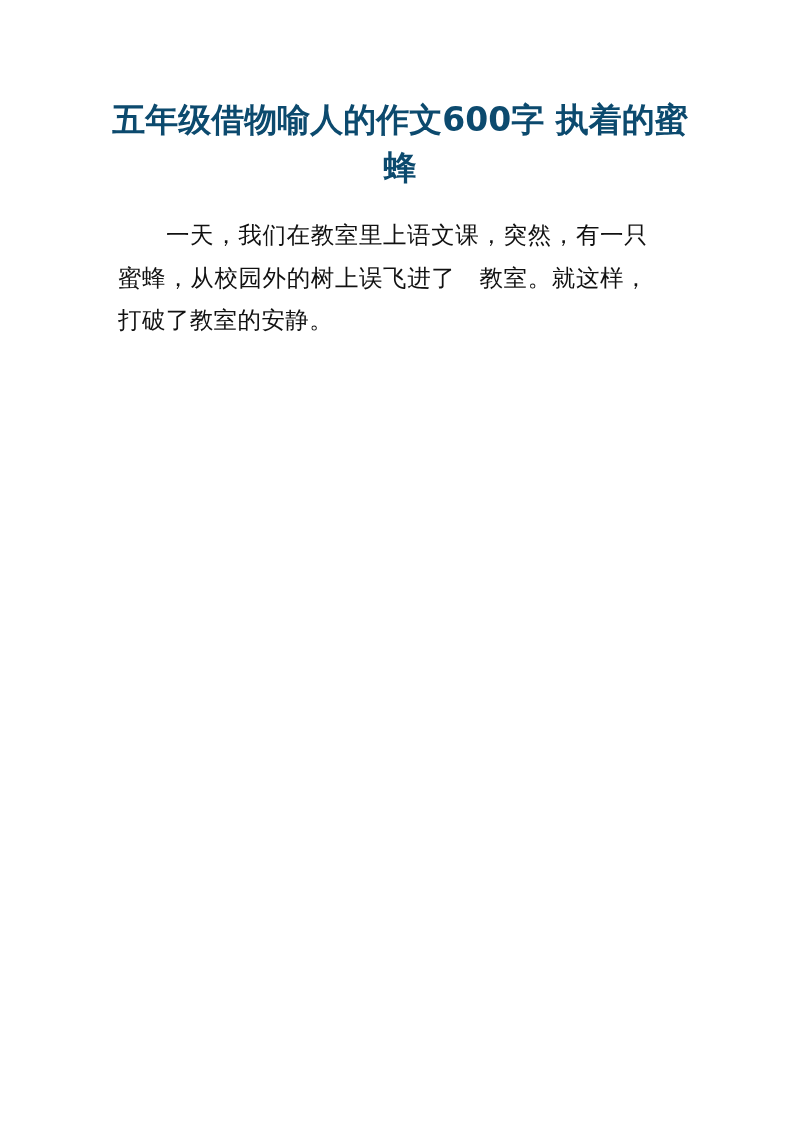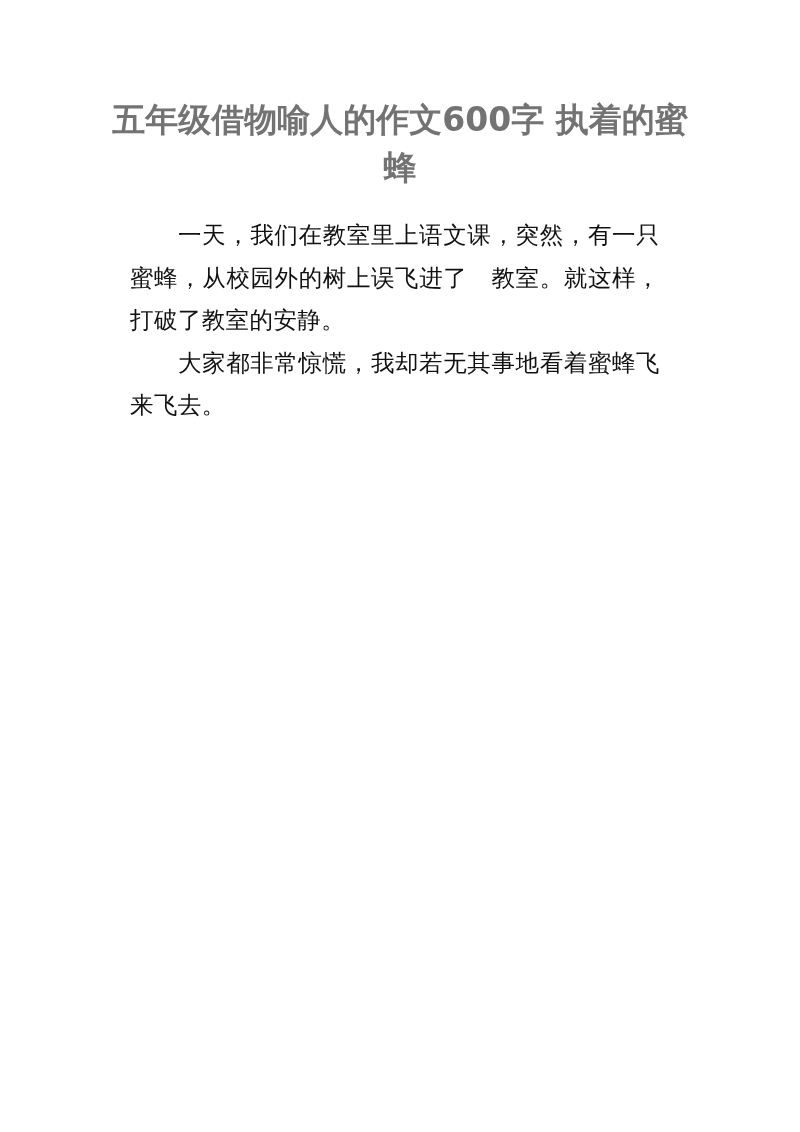--- a/index.html
+++ b/index.html
@@ -27,26 +27,26 @@
       position: absolute;
       left: 110px;
       top: 96px;
       width: 580px;
       text-align: center;
       font-family: "DejaVu Sans", "Liberation Sans", sans-serif;
       font-weight: bold;
       font-size: 33px;
       line-height: 48px;
       letter-spacing: 0px;
-      color: #737373;
+      color: #0c4a6e;
       margin: 0;
     }
     .body-text {
       position: absolute;
-      left: 130px;
+      left: 118px;
       top: 214px;
       width: 530px;
     }
     .para {
       margin: 0;
       font-size: 23.5px;
       line-height: 42.5px;
       text-indent: 48px;
       color: #111111;
       letter-spacing: 0.4px;
@@ -56,15 +56,14 @@
     }
   </style>
 </head>
 <body>
 
 <div class="page">
   <h1 class="title">五年级借物喻人的作文600字 执着的蜜蜂</h1>
 
   <div class="body-text">
     <p class="para">一天，我们在教室里上语文课，突然，有一只蜜蜂，从校园外的树上误飞进了　教室。就这样，打破了教室的安静。</p>
-    <p class="para">大家都非常惊慌，我却若无其事地看着蜜蜂飞来飞去。</p>
   </div>
 </div>
 
 </body></html>

